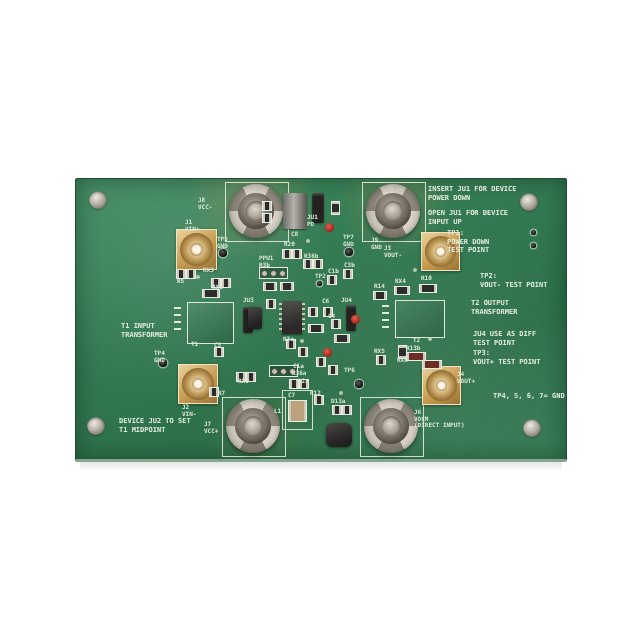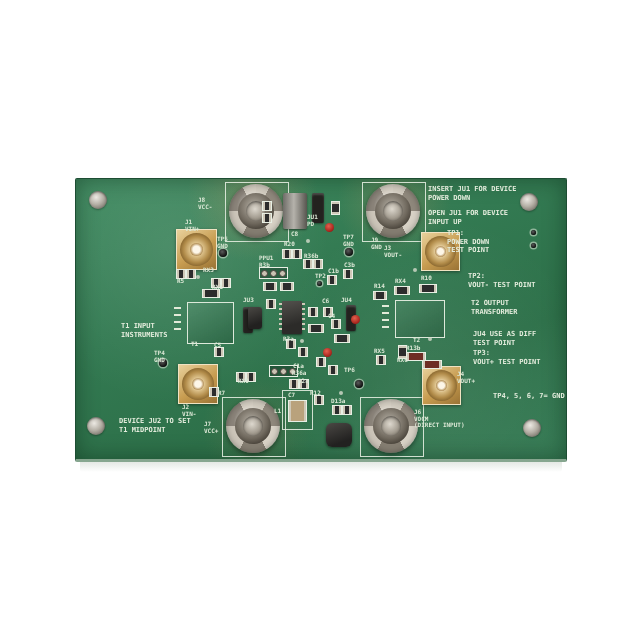--- a/index.html
+++ b/index.html
@@ -222,31 +222,31 @@
 (DIRECT INPUT)</div>
     <div class="ref" style="left:268px;top:188px">TP6</div>
 
     <div class="lbl" style="left:352px;top:6px">INSERT JU1 FOR DEVICE
 POWER DOWN</div>
     <div class="lbl" style="left:352px;top:30px">OPEN JU1 FOR DEVICE
 INPUT UP</div>
     <div class="lbl" style="left:371px;top:50px">TP1:
 POWER DOWN
 TEST POINT</div>
-    <div class="lbl" style="left:392px;top:93px">TP2:
+    <div class="lbl" style="left:404px;top:93px">TP2:
 VOUT- TEST POINT</div>
     <div class="lbl" style="left:395px;top:120px">T2 OUTPUT
 TRANSFORMER</div>
     <div class="lbl" style="left:397px;top:151px">JU4 USE AS DIFF
 TEST POINT</div>
     <div class="lbl" style="left:397px;top:170px">TP3:
 VOUT+ TEST POINT</div>
     <div class="lbl" style="left:417px;top:213px">TP4, 5, 6, 7= GND</div>
     <div class="lbl" style="left:45px;top:143px">T1 INPUT
-INSTRUMENTS</div>
+TRANSFORMER</div>
     <div class="lbl" style="left:43px;top:238px">DEVICE JU2 TO SET
 T1 MIDPOINT</div>
 
     <div class="ref" style="left:215px;top:52px">C8</div>
     <div class="ref" style="left:231px;top:35px">JU1
 PD</div>
     <div class="ref" style="left:208px;top:62px">R20</div>
     <div class="ref" style="left:228px;top:74px">R36b</div>
     <div class="ref" style="left:183px;top:76px">PPU1
 R3b</div>

